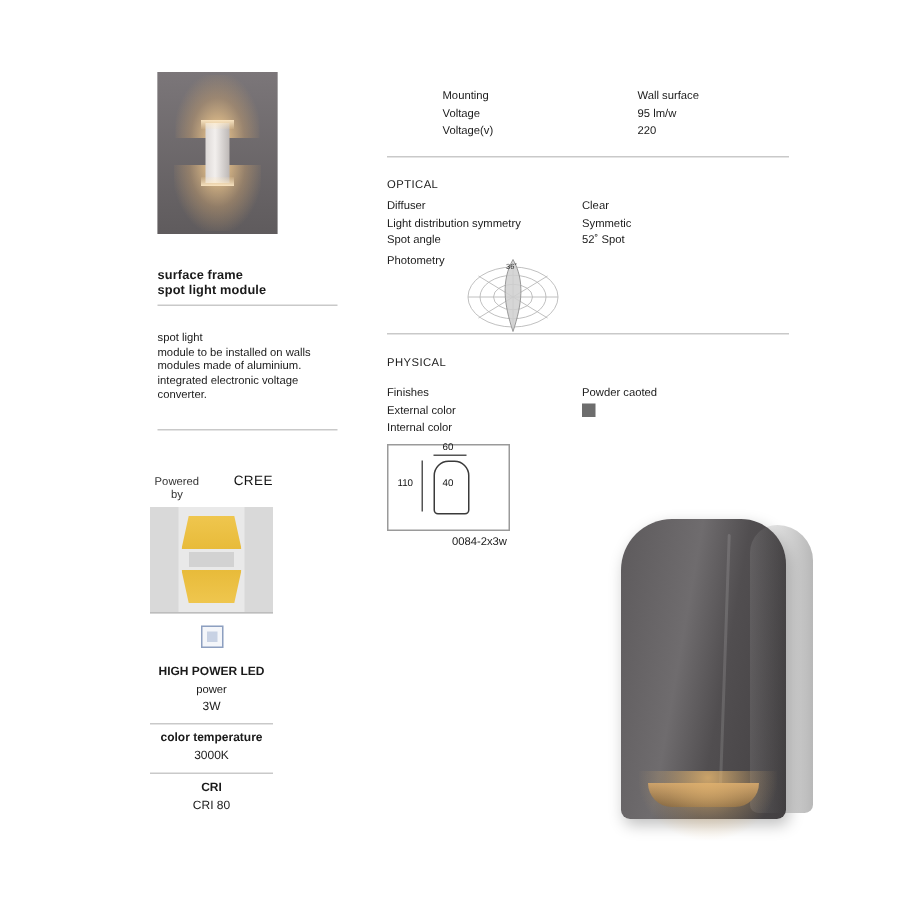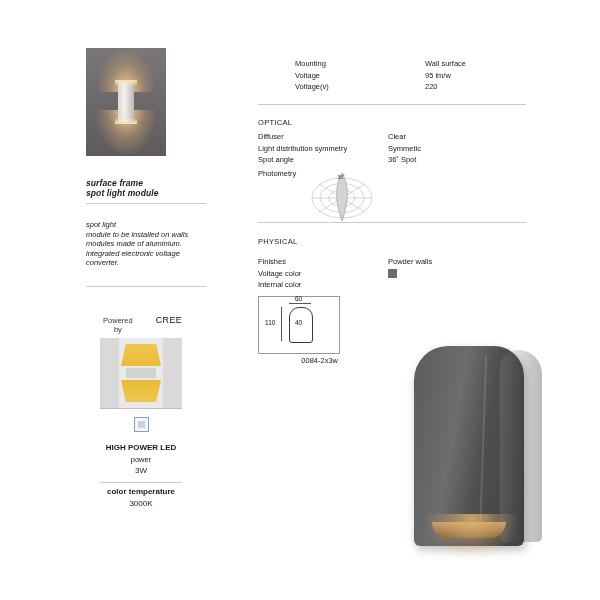--- a/index.html
+++ b/index.html
@@ -16,24 +16,23 @@
     overflow: hidden;
   }
   .page {
     position: absolute;
     inset: 0;
   }
 
   
   .left-col {
     position: absolute;
-    left: 86px;
+    left: 105px;
     top: 48px;
     width: 120px;
-    font-style: italic;
   }
   .product-photo {
     width: 80px;
     height: 108px;
     background: #6f6a6c;
     position: relative;
     overflow: hidden;
   }
   .photo-wall {
     position: absolute;
@@ -395,20 +394,24 @@
       <div class="spec-title">HIGH POWER LED</div>
       <div class="spec-sub">power</div>
       <div class="spec-val">3W</div>
     </div>
 
     <div class="spec-row">
       <div class="spec-title">color temperature</div>
       <div class="spec-val">3000K</div>
     </div>
 
+    <div class="spec-row">
+      <div class="spec-title">CRI</div>
+      <div class="spec-val">CRI 80</div>
+    </div>
   </div>
 
   <div class="spec-sec" style="left:258px; top:58px; width:270px; height:40px;margin-left:37px;">
     <div style="position:absolute; top:0;">
       <span class="lbl">Mounting</span>
       <span class="val">Wall surface</span>
     </div>
     <div style="position:absolute; top:11.5px;">
       <span class="lbl">Voltage</span>
       <span class="val">95 lm/w</span>
@@ -427,21 +430,21 @@
     <div style="position:absolute; top:0;">
       <span class="lbl">Diffuser</span>
       <span class="val">Clear</span>
     </div>
     <div style="position:absolute; top:11.5px;">
       <span class="lbl">Light distribution symmetry</span>
       <span class="val">Symmetic</span>
     </div>
     <div style="position:absolute; top:23px;">
       <span class="lbl">Spot angle</span>
-      <span class="val">36˚  Spot</span>
+      <span class="val">52˚  Spot</span>
     </div>
     <div style="position:absolute; top:37px;">
       <span class="lbl">Photometry</span>
     </div>
   </div>
 
   <div class="polar">
     <svg width="64" height="66" viewBox="0 0 64 66">
       <g stroke="#b9b9b9" stroke-width="0.6" fill="none">
         <ellipse cx="32" cy="33" rx="30" ry="20"></ellipse>
@@ -458,24 +461,24 @@
     </svg>
   </div>
 
   <div class="hrule" style="left:258px; top:222px; width:268px;"></div>
 
   <div class="sec-head" style="position:absolute; left:258px; top:237px;">PHYSICAL</div>
 
   <div class="spec-sec" style="left:258px; top:256px; width:270px; height:40px;">
     <div style="position:absolute; top:0;">
       <span class="lbl">Finishes</span>
-      <span class="val">Powder walls</span>
+      <span class="val">Powder caoted</span>
     </div>
     <div style="position:absolute; top:11.5px;">
-      <span class="lbl">Voltage color</span>
+      <span class="lbl">External color</span>
     </div>
     <div style="position:absolute; top:23px;">
       <span class="lbl">Internal color</span>
     </div>
   </div>
 
   <div class="swatch" style="left:388px; top:269px;"></div>
 
   <div class="dim-box">
     <div class="dim-shape"></div>

